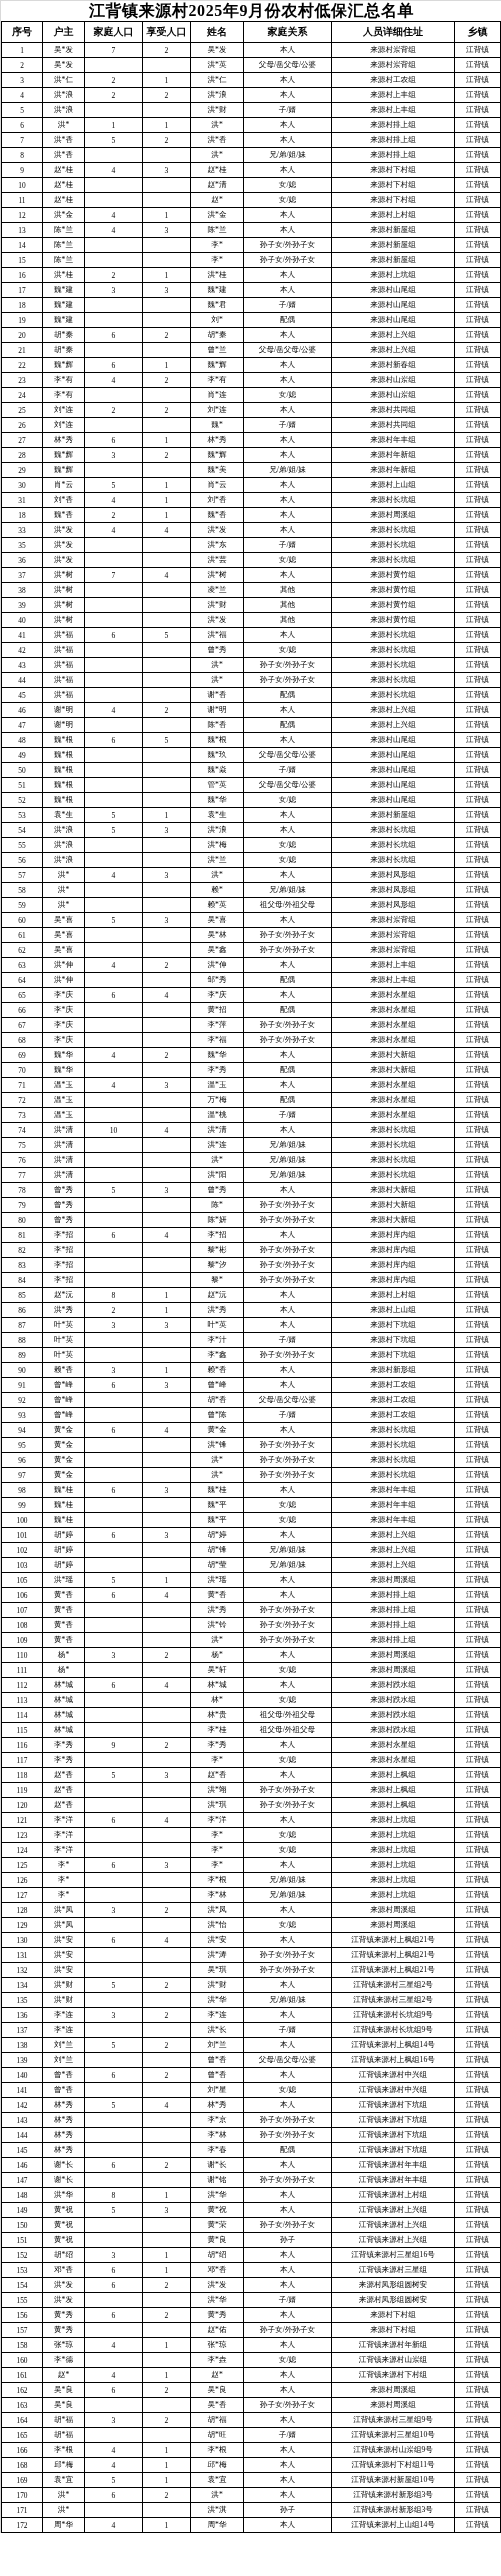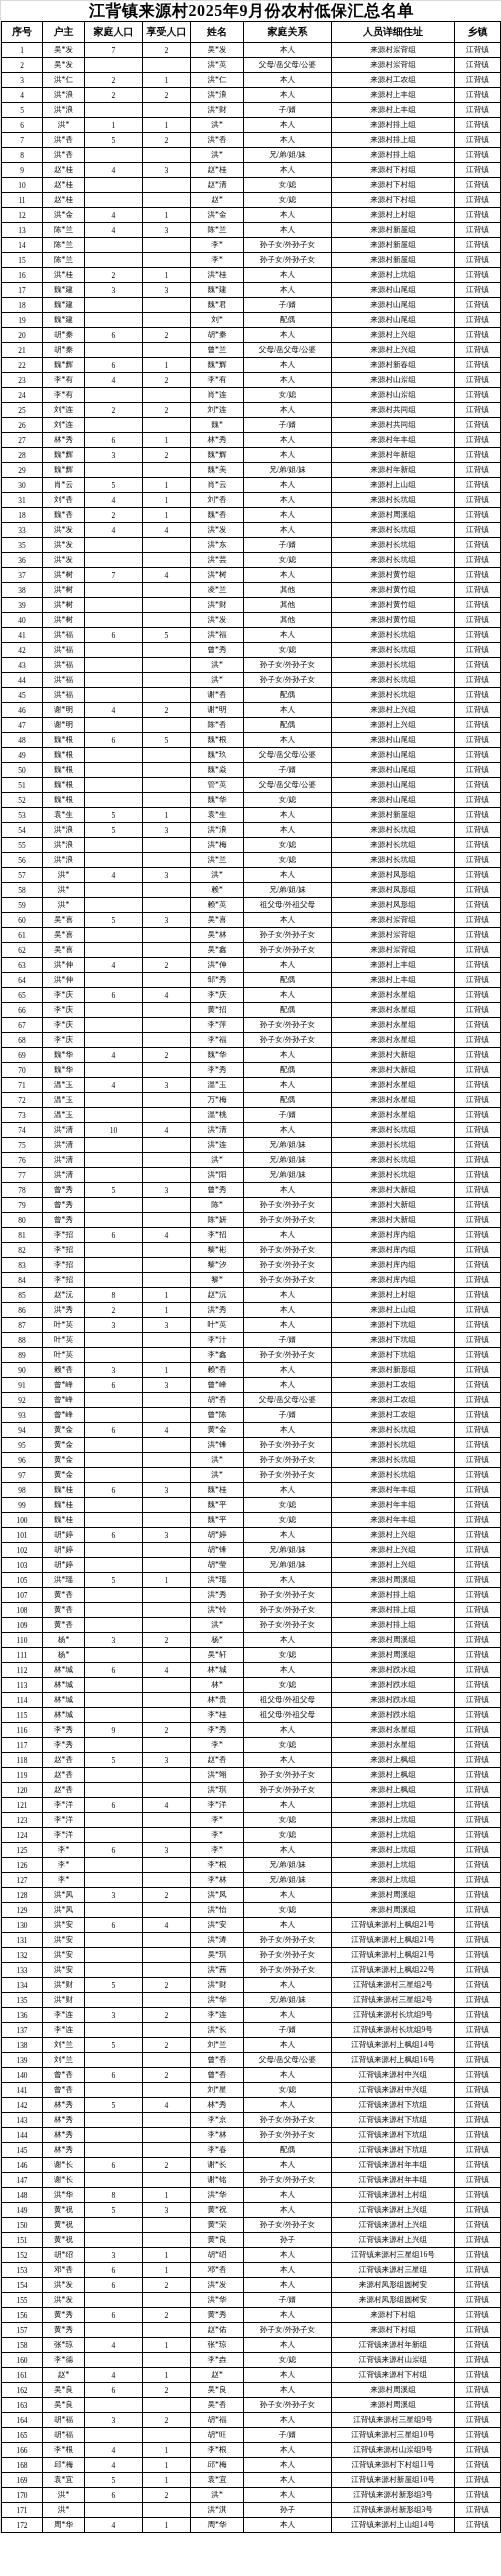--- a/index.html
+++ b/index.html
@@ -1077,20 +1077,30 @@
           <td class="c-seq">105</td>
           <td class="c-householder">洪*瑶</td>
           <td class="c-family-size">5</td>
           <td class="c-beneficiary-count">1</td>
           <td class="c-name">洪*瑶</td>
           <td class="c-relation">本人</td>
           <td class="c-address">来源村周溪组</td>
           <td class="c-township">江背镇</td>
         </tr>
         <tr>
+          <td class="c-seq">106</td>
+          <td class="c-householder">黄*香</td>
+          <td class="c-family-size">6</td>
+          <td class="c-beneficiary-count">4</td>
+          <td class="c-name">黄*香</td>
+          <td class="c-relation">本人</td>
+          <td class="c-address">来源村排上组</td>
+          <td class="c-township">江背镇</td>
+        </tr>
+        <tr>
           <td class="c-seq">107</td>
           <td class="c-householder">黄*香</td>
           <td class="c-family-size"></td>
           <td class="c-beneficiary-count"></td>
           <td class="c-name">洪*秀</td>
           <td class="c-relation">孙子女/外孙子女</td>
           <td class="c-address">来源村排上组</td>
           <td class="c-township">江背镇</td>
         </tr>
         <tr>
@@ -1324,30 +1334,20 @@
           <td class="c-township">江背镇</td>
         </tr>
         <tr>
           <td class="c-seq">132</td>
           <td class="c-householder">洪*安</td>
           <td class="c-family-size"></td>
           <td class="c-beneficiary-count"></td>
           <td class="c-name">吴*琪</td>
           <td class="c-relation">孙子女/外孙子女</td>
           <td class="c-address">江背镇来源村上枫组21号</td>
-          <td class="c-township">江背镇</td>
-        </tr>
-        <tr>
-          <td class="c-seq">133</td>
-          <td class="c-householder">洪*安</td>
-          <td class="c-family-size"></td>
-          <td class="c-beneficiary-count"></td>
-          <td class="c-name">洪*茜</td>
-          <td class="c-relation">孙子女/外孙子女</td>
-          <td class="c-address">江背镇来源村上枫组22号</td>
           <td class="c-township">江背镇</td>
         </tr>
         <tr>
           <td class="c-seq">134</td>
           <td class="c-householder">洪*财</td>
           <td class="c-family-size">5</td>
           <td class="c-beneficiary-count">2</td>
           <td class="c-name">洪*财</td>
           <td class="c-relation">本人</td>
           <td class="c-address">江背镇来源村三星组2号</td>

